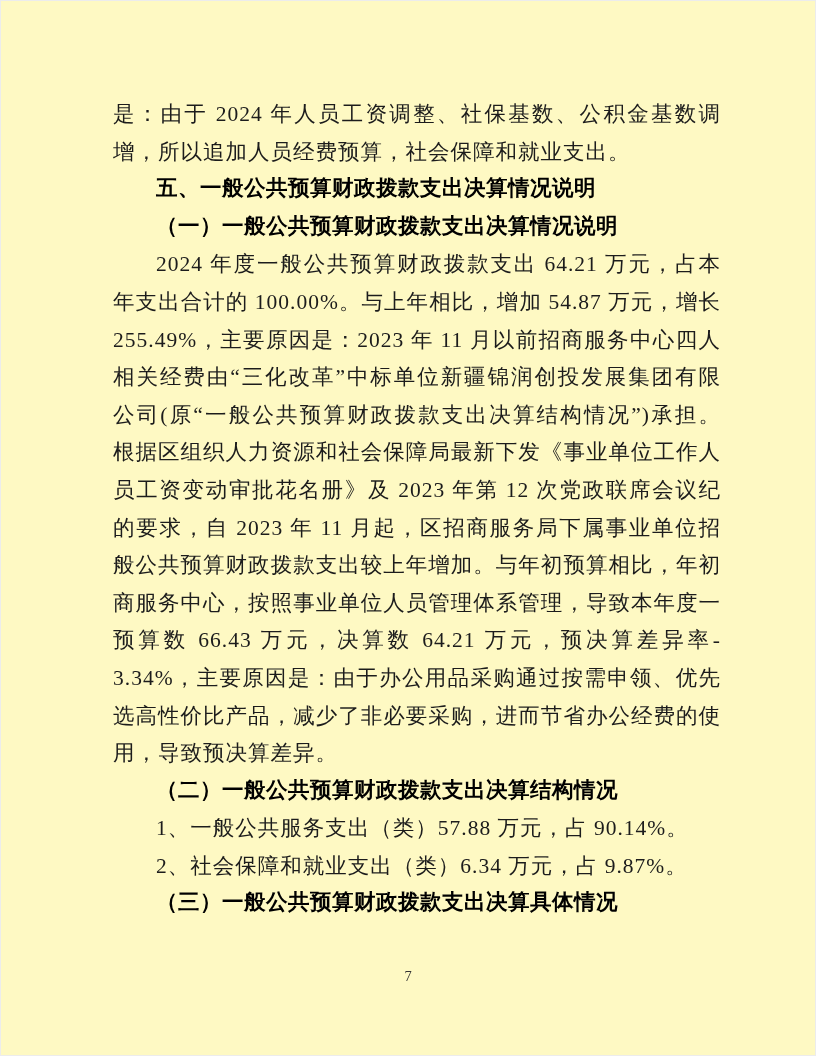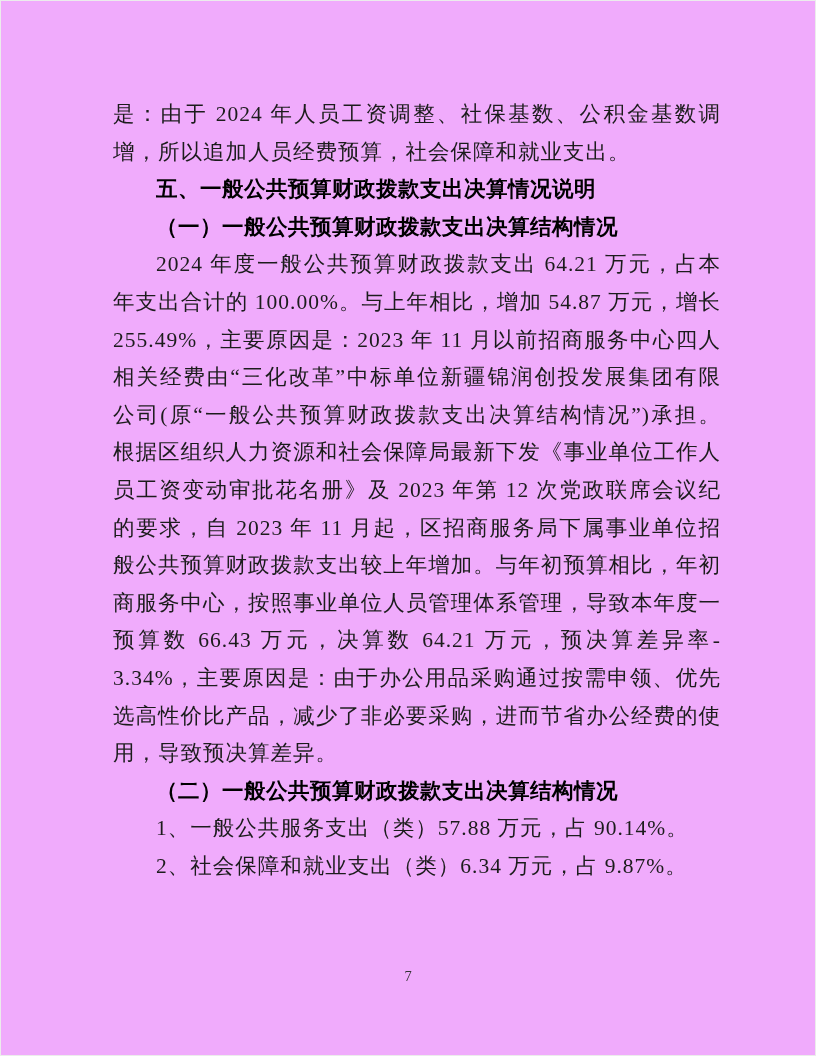--- a/index.html
+++ b/index.html
@@ -4,21 +4,21 @@
 <style>
   html, body {
     margin: 0;
     padding: 0;
     background: #ffffff;
   }
   .page {
     position: relative;
     width: 816px;
     height: 1056px;
-    background: #f0abfc;
+    background: #fef9c3;
     overflow: hidden;
     box-shadow: inset 0 0 0 1px #ececec;
     font-family: "Liberation Serif", "DejaVu Serif", serif;
   }
   .content {
     position: absolute;
     left: 113px;
     top: 96px;
     width: 608px;
   }
@@ -33,21 +33,21 @@
   }
   .line.justify {
     text-align: justify;
     text-align-last: justify;
     text-justify: inter-character;
   }
   .line.indent {
     text-indent: 43px;
   }
   .line.heading {
-    font-family: Liberation Serif, serif;
+    font-family: Liberation Mono, monospace;
     font-weight: 700;
     color: #000000;
     letter-spacing: 0.5px;
   }
   .page-number {
     position: absolute;
     top: 968px;
     left: 0;
     width: 100%;
     text-align: center;
@@ -57,33 +57,34 @@
   }
 </style>
 </head>
 <body>
 
 <div class="page">
   <div class="content">
       <div class="line body justify">是：由于 2024 年人员工资调整、社保基数、公积金基数调</div>
       <div class="line body">增，所以追加人员经费预算，社会保障和就业支出。</div>
       <div class="line heading indent">五、一般公共预算财政拨款支出决算情况说明</div>
-      <div class="line heading indent">（一）一般公共预算财政拨款支出决算结构情况</div>
+      <div class="line heading indent">（一）一般公共预算财政拨款支出决算情况说明</div>
       <div class="line body indent justify">2024 年度一般公共预算财政拨款支出 64.21 万元，占本</div>
       <div class="line body justify">年支出合计的 100.00%。与上年相比，增加 54.87 万元，增长</div>
       <div class="line body justify">255.49%，主要原因是：2023 年 11 月以前招商服务中心四人</div>
       <div class="line body justify">相关经费由“三化改革”中标单位新疆锦润创投发展集团有限</div>
       <div class="line body justify">公司(原“一般公共预算财政拨款支出决算结构情况”)承担。</div>
       <div class="line body justify">根据区组织人力资源和社会保障局最新下发《事业单位工作人</div>
       <div class="line body justify">员工资变动审批花名册》及 2023 年第 12 次党政联席会议纪要</div>
       <div class="line body justify">的要求，自 2023 年 11 月起，区招商服务局下属事业单位招商</div>
       <div class="line body justify">般公共预算财政拨款支出较上年增加。与年初预算相比，年初</div>
       <div class="line body justify">商服务中心，按照事业单位人员管理体系管理，导致本年度一</div>
       <div class="line body justify">预算数 66.43 万元，决算数 64.21 万元，预决算差异率-</div>
       <div class="line body justify">3.34%，主要原因是：由于办公用品采购通过按需申领、优先</div>
       <div class="line body justify">选高性价比产品，减少了非必要采购，进而节省办公经费的使</div>
       <div class="line body">用，导致预决算差异。</div>
       <div class="line heading indent">（二）一般公共预算财政拨款支出决算结构情况</div>
       <div class="line body indent">1、一般公共服务支出（类）57.88 万元，占 90.14%。</div>
       <div class="line body indent">2、社会保障和就业支出（类）6.34 万元，占 9.87%。</div>
+      <div class="line heading indent">（三）一般公共预算财政拨款支出决算具体情况</div>
     </div>
   <div class="page-number">7</div>
 </div>
 
 </body></html>

